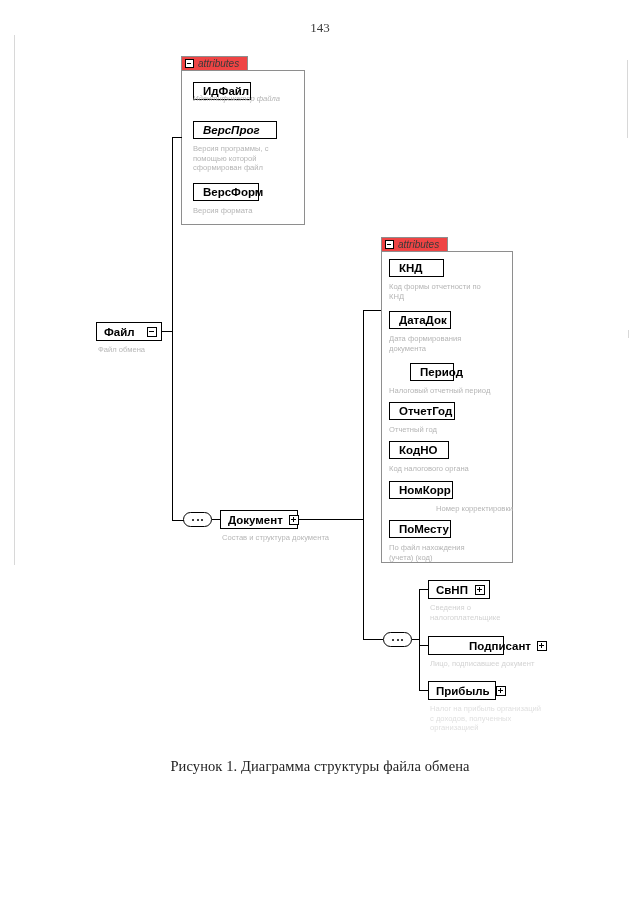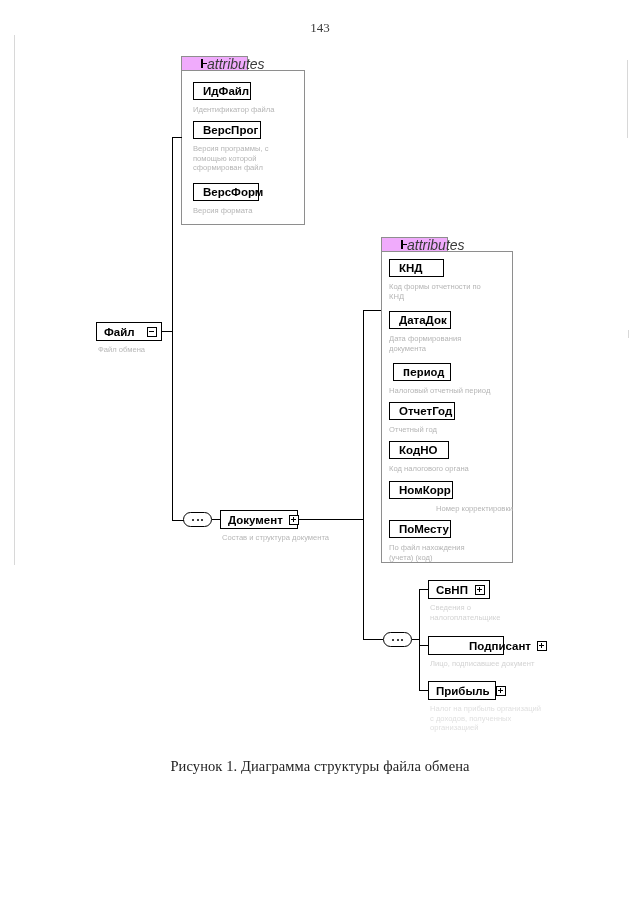--- a/index.html
+++ b/index.html
@@ -64,27 +64,27 @@
   .attrbox {
     position: absolute;
     box-sizing: border-box;
     border: 1px solid #8e8e8e;
     background: #fff;
   }
   .attr-tab {
     position: absolute;
     box-sizing: border-box;
     border: 1px solid #8e8e8e;
-    background: #f0abfc;
+    background: #ef4444;
     height: 15px;
     display: flex;
     align-items: center;
     gap: 4px;
-    padding: 0 5px 0 19px;
-    font-size: 14px;
+    padding: 0 5px 0 3px;
+    font-size: 10px;
     font-style: italic;
     color: #3a3a3a;
     font-family: "Liberation Sans", sans-serif;
   }
 
   
   .attr-item {
     position: absolute;
     box-sizing: border-box;
     border: 1.6px solid #000;
@@ -207,23 +207,23 @@
 
   <div class="attr-tab" style="left:181px; top:56px; width:67px;">
     <span class="toggle small" style="position:relative; display:inline-block;"></span>
     <span>attributes</span>
   </div>
   <div class="attrbox" style="left:181px; top:70px; width:124px; height:155px;"></div>
 
   <div class="attr-item" style="left:193px; top:82px; width:58px;">
     <span>ИдФайл</span>
   </div>
-  <div class="attr-desc" style="left:193px; top:105px; width:88px;">Идентификатор файла</div>
-
-  <div class="attr-item" style="left:193px; top:121px; width:68px;">
+  <div class="attr-desc" style="left:193px; top:94px; width:88px;font-style:italic;">Идентификатор файла</div>
+
+  <div class="attr-item" style="left:193px; top:121px; width:84px;font-style:italic;">
     <span>ВерсПрог</span>
   </div>
   <div class="attr-desc" style="left:193px; top:144px; width:112px;">Версия программы, с
 помощью которой
 сформирован файл</div>
 
   <div class="attr-item" style="left:193px; top:183px; width:66px;text-align:right;">
     <span>ВерсФорм</span>
   </div>
   <div class="attr-desc" style="left:193px; top:206px; width:124px;">Версия формата</div>
@@ -272,21 +272,21 @@
   </div>
   <div class="attr-desc" style="left:389px; top:282px; width:122px;">Код формы отчетности по
 КНД</div>
 
   <div class="attr-item" style="left:389px; top:311px; width:62px;">
     <span>ДатаДок</span>
   </div>
   <div class="attr-desc" style="left:389px; top:334px; width:122px;">Дата формирования
 документа</div>
 
-  <div class="attr-item" style="left:393px; top:363px; width:58px;font-family:Liberation Mono, monospace;">
+  <div class="attr-item" style="left:410px; top:363px; width:44px;">
     <span>Период</span>
   </div>
   <div class="attr-desc" style="left:389px; top:386px; width:126px;">Налоговый отчетный  период</div>
 
   <div class="attr-item" style="left:389px; top:402px; width:66px;">
     <span>ОтчетГод</span>
   </div>
   <div class="attr-desc" style="left:389px; top:425px; width:122px;">Отчетный год</div>
 
   <div class="attr-item" style="left:389px; top:441px; width:60px;">

